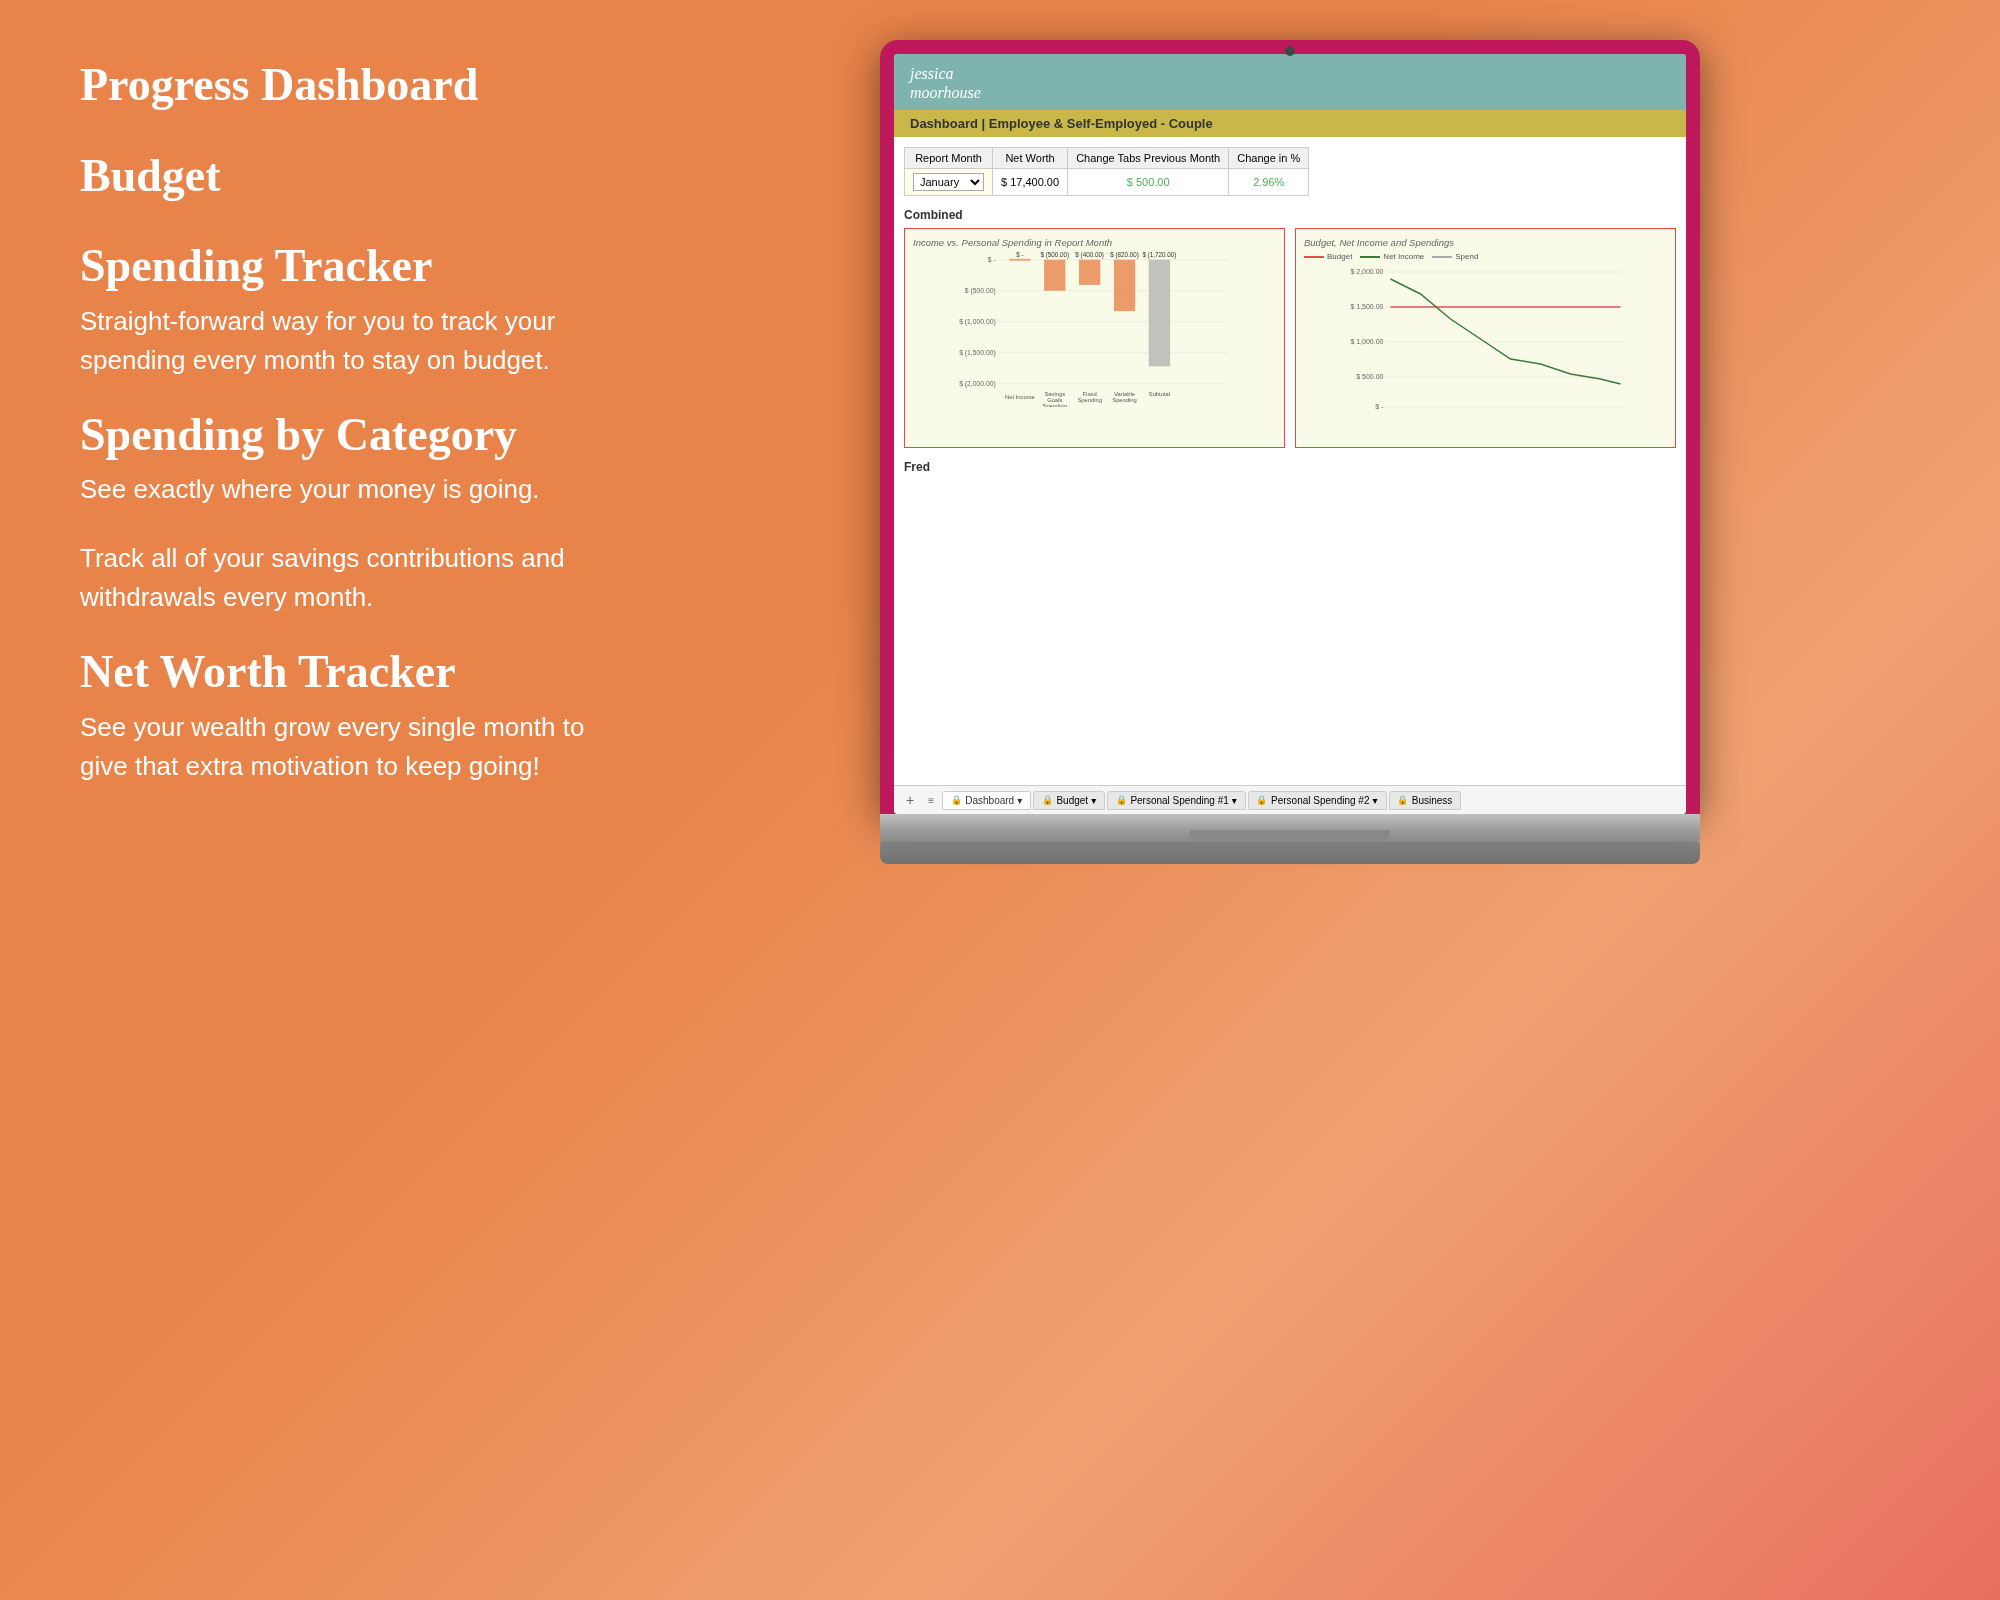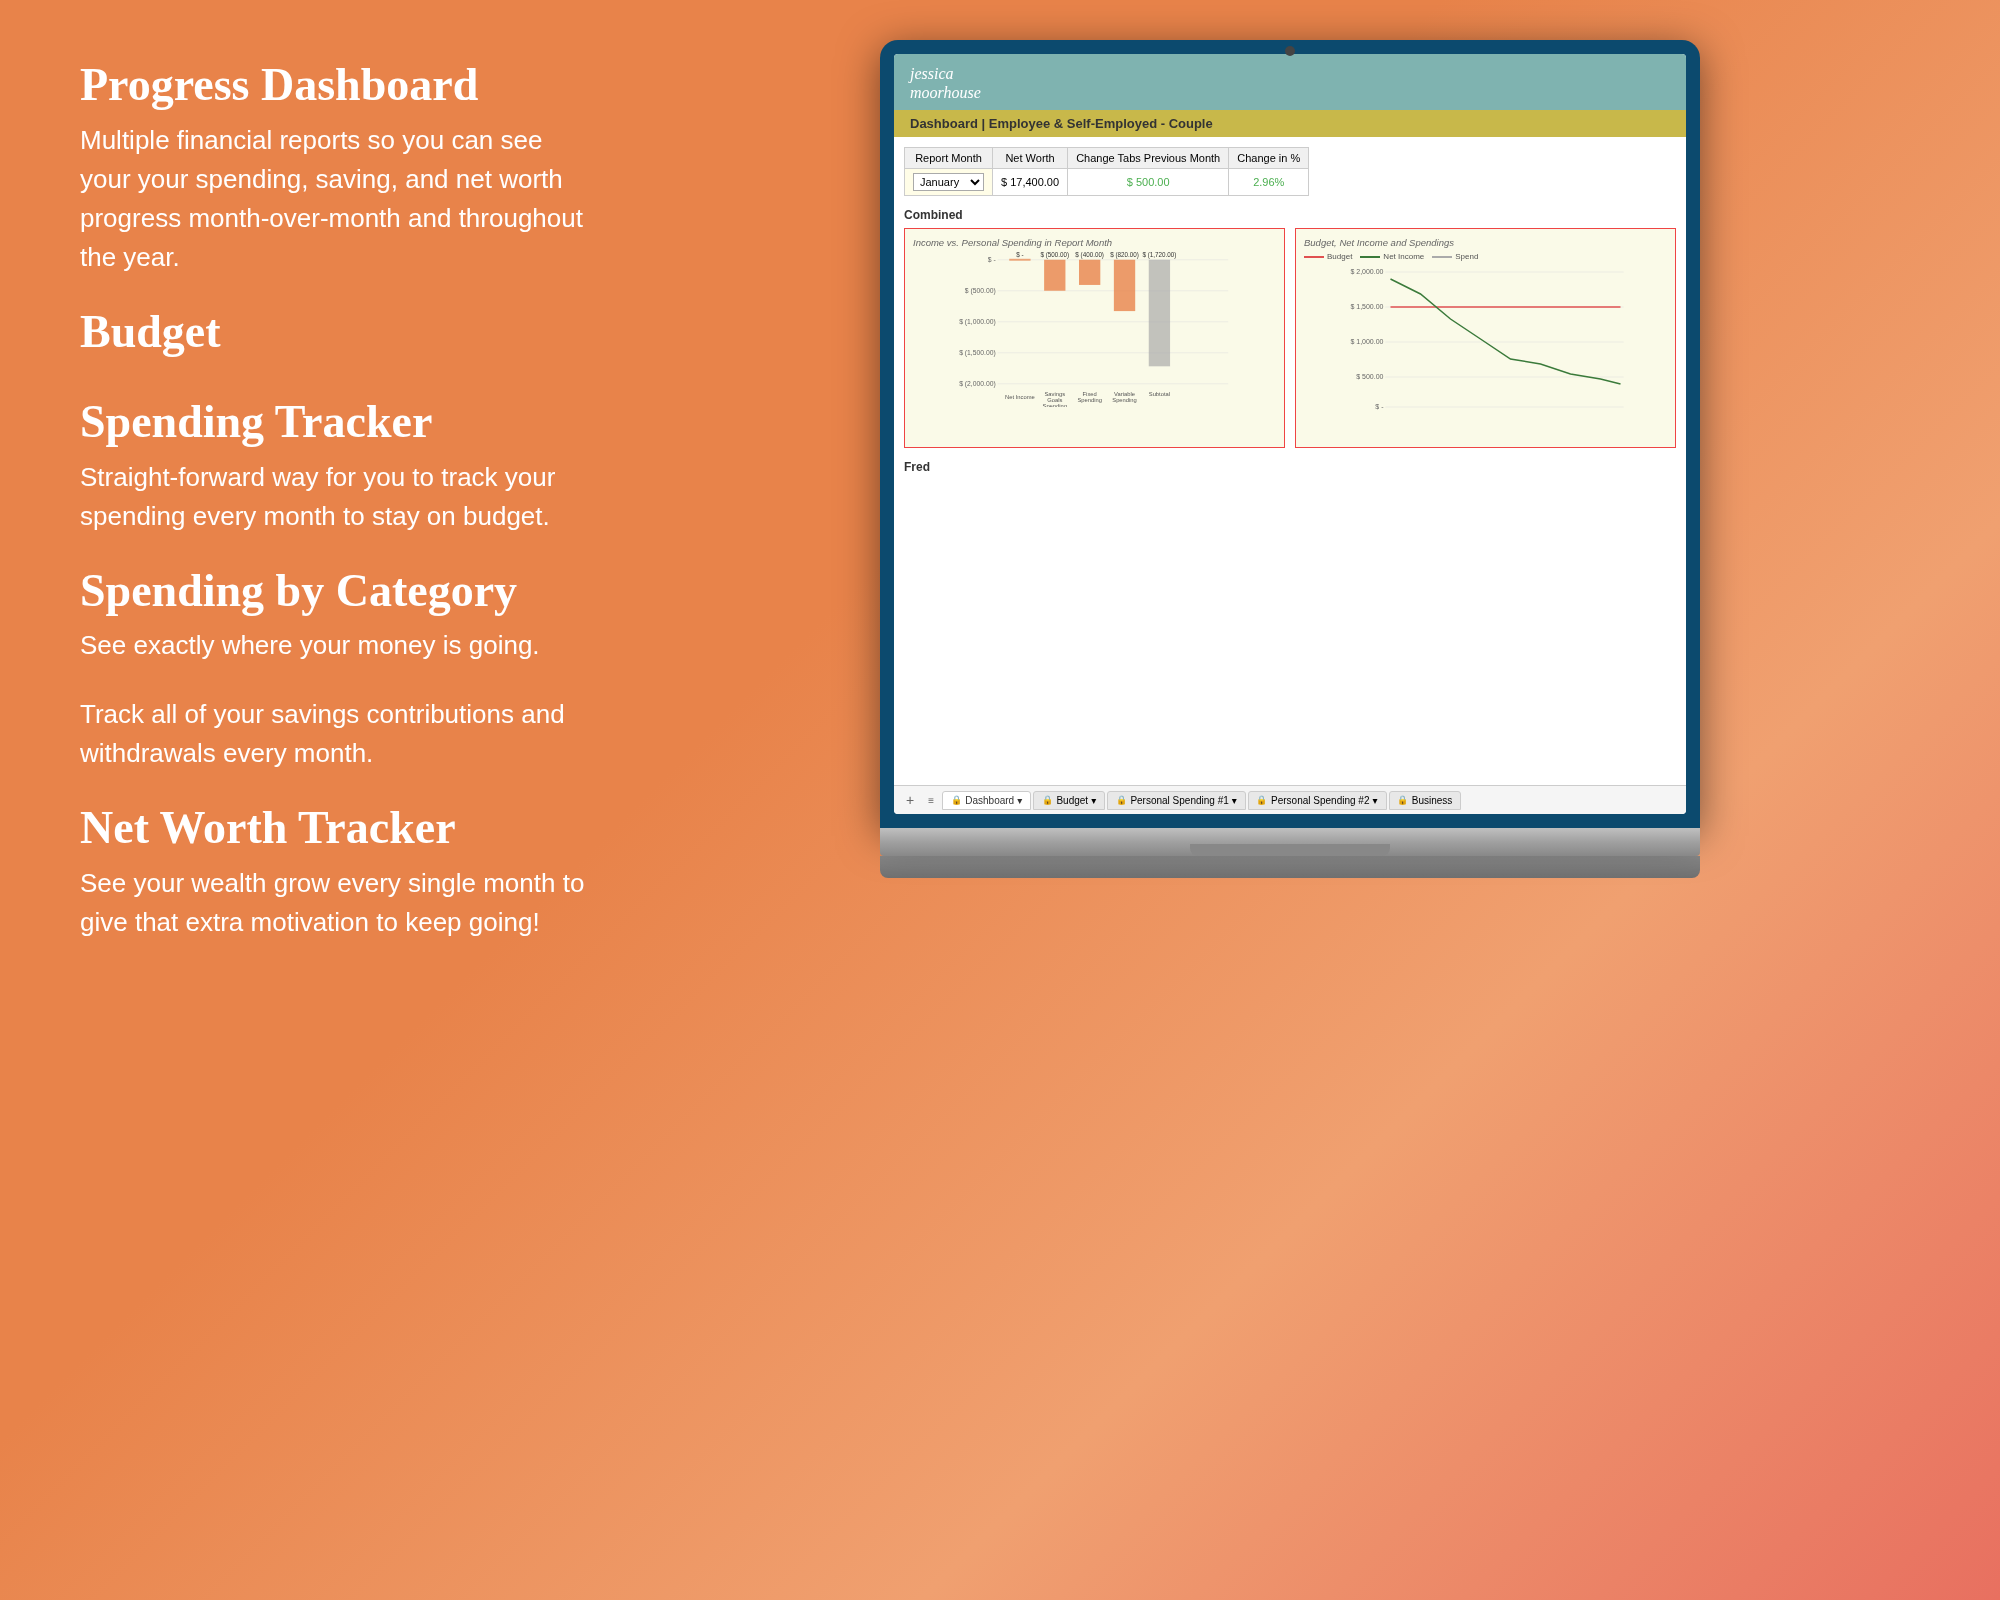--- a/index.html
+++ b/index.html
@@ -77,23 +77,23 @@
     }
 
     
     .laptop-outer {
       width: 820px;
       position: relative;
       margin-top: -20px;
     }
 
     .laptop-screen-bezel {
-      background: #0c4a6e;
+      background: #be185d;
       border-radius: 18px 18px 0 0;
-      padding: 14px 14px 14px 14px;
+      padding: 14px 14px 0 14px;
       box-shadow: 0 8px 40px rgba(0,0,0,0.5);
       position: relative;
     }
 
     .laptop-screen-bezel::before {
       content: '';
       position: absolute;
       top: 6px;
       left: 50%;
       transform: translateX(-50%);
@@ -330,21 +330,20 @@
 <body>
 
 <div class="main-container">
 
   <div class="content-area">
 
     <div class="left-column">
 
       <div class="feature-item">
         <div class="feature-title">Progress Dashboard</div>
-        <div class="feature-desc">Multiple financial reports so you can see your your spending, saving, and net worth progress month-over-month and throughout the year.</div>
       </div>
 
       <div class="feature-item">
         <div class="feature-title">Budget</div>
       </div>
 
       <div class="feature-item">
         <div class="feature-title">Spending Tracker</div>
         <div class="feature-desc">Straight-forward way for you to track your spending every month to stay on budget.</div>
       </div>

